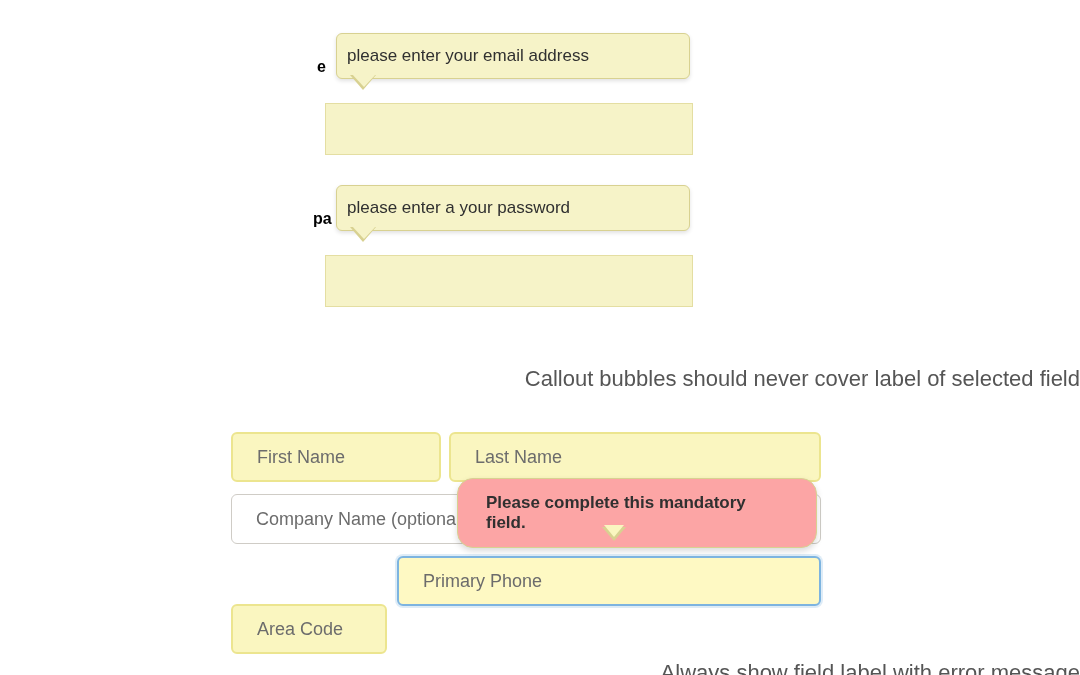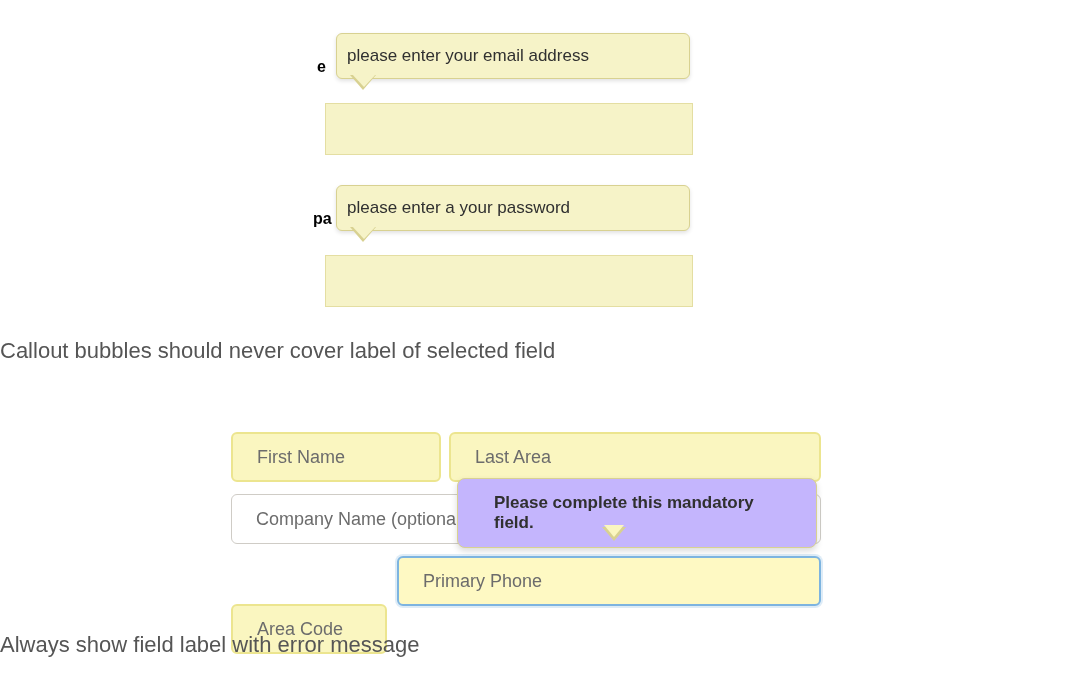--- a/index.html
+++ b/index.html
@@ -50,24 +50,25 @@
   .callout-tail.down {
     border-top: 14px solid #f6f3c8;
   }
   .callout-tail.down-border {
     border-top: 15px solid #d8d191;
   }
 
   .caption {
     position: absolute;
     width: 1080px;
-    text-align: left;
+    text-align: right;
     font-size: 22px;
     color: #555;
     font-family: "Helvetica Neue", Helvetica, Arial, sans-serif;
+    margin-top: 28px;
   }
 
   
   .field {
     position: absolute;
     height: 50px;
     border-radius: 6px;
     padding: 0 24px;
     font-size: 18px;
     color: #6c6c6c;
@@ -83,25 +84,25 @@
     border: 1px solid #cfccc6;
   }
   .field.focus {
     background: #fef9c3;
     border: 2px solid #7db4e0;
     box-shadow: 0 0 0 2px rgba(125,180,224,0.25);
   }
 
   .bubble {
     position: absolute;
-    background: #c4b5fd;
+    background: #fca5a5;
     border: 1px solid #d8d191;
-    border-radius: 8px;
+    border-radius: 16px;
     box-shadow: 0 3px 6px rgba(0,0,0,0.15);
-    padding: 14px 36px;
+    padding: 14px 28px;
     font-size: 17px;
     font-weight: 600;
     color: #303030;
   }
   .bubble-tail-border {
     position: absolute;
     width: 0; height: 0;
     border-left: 12px solid transparent;
     border-right: 12px solid transparent;
     border-top: 14px solid #d8d191;
@@ -135,21 +136,21 @@
   <div class="callout-tail down-border" style="left:350px; top:227px;"></div>
   <div class="callout-tail down" style="left:351px; top:225px;"></div>
 
   <div class="caption" style="top:338px;">Callout bubbles should never cover label of selected field</div>
 
   <div class="field err" style="left:231px; top:432px; width:210px;">
     <span>First Name</span>
   </div>
 
   <div class="field err" style="left:449px; top:432px; width:372px;">
-    <span>Last Area</span>
+    <span>Last Name</span>
   </div>
 
   <div class="field plain" style="left:231px; top:494px; width:590px;">
     <span>Company Name (optional)</span>
   </div>
 
   <div class="field err" style="left:231px; top:556px; width:156px;margin-top:48px;">
     <span>Area Code</span>
   </div>
 

